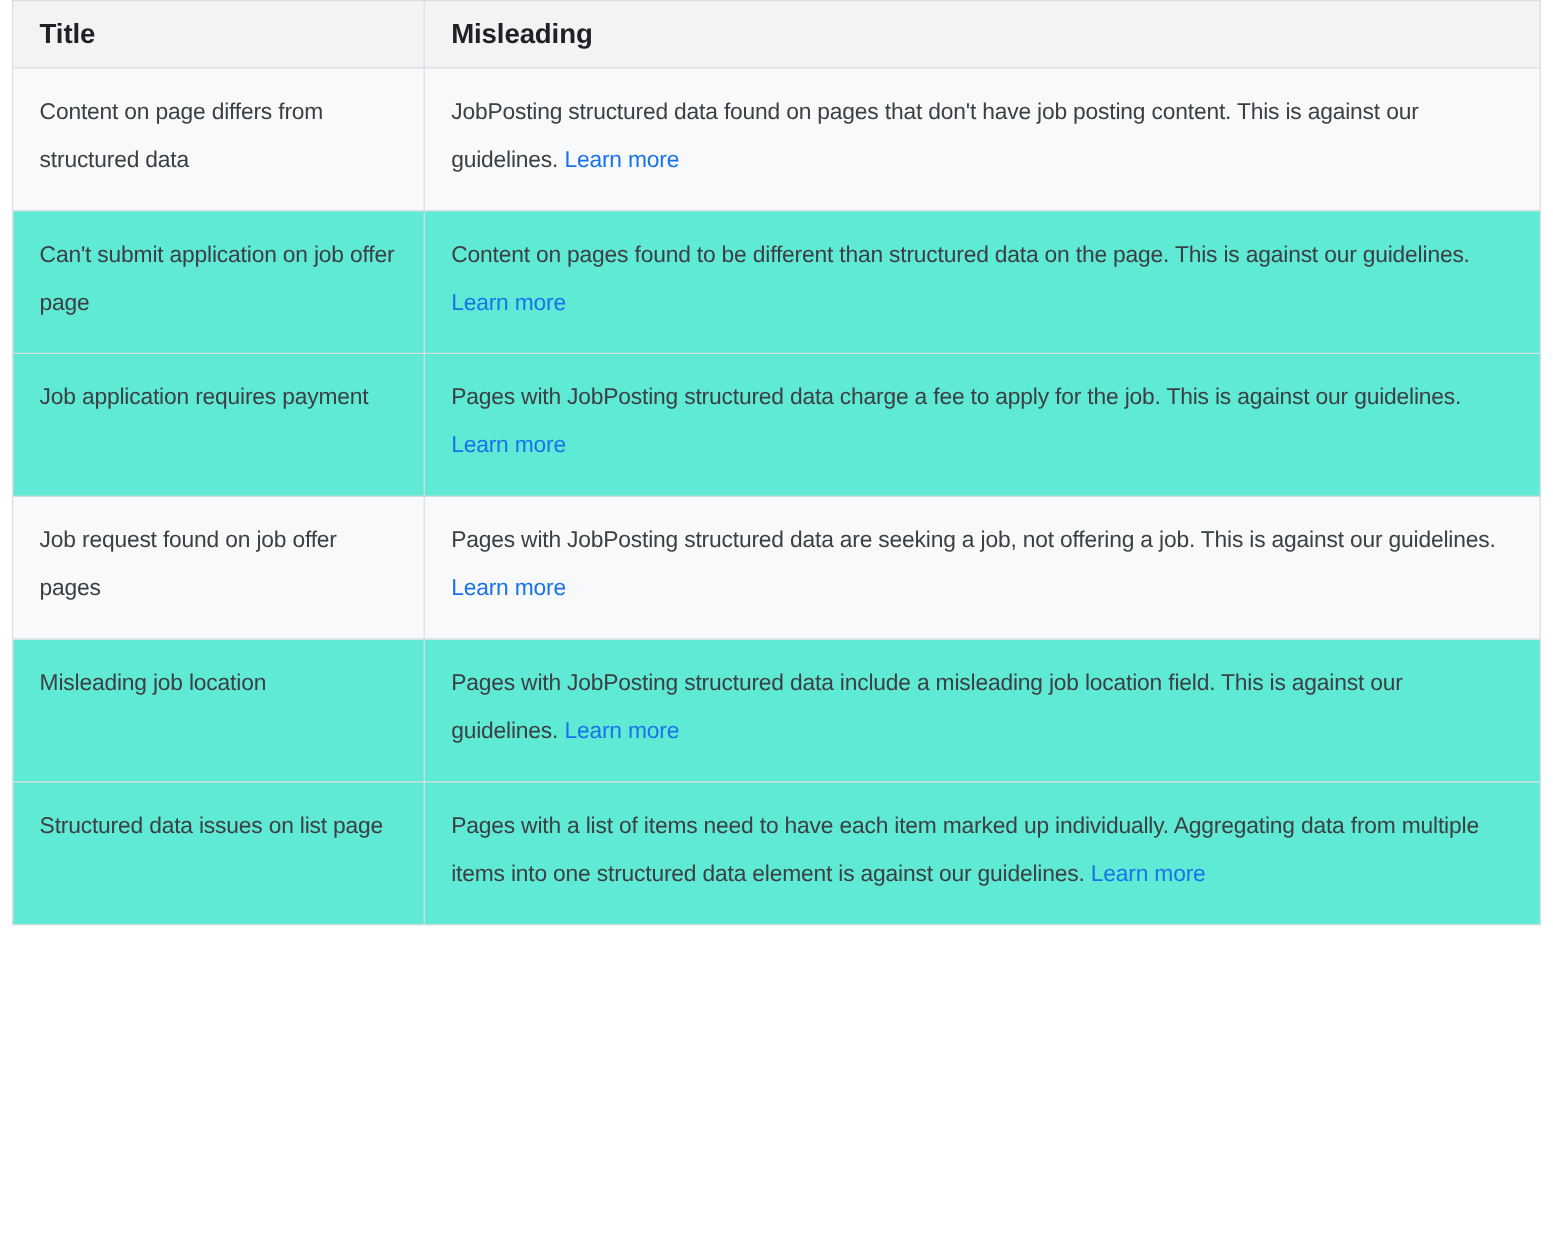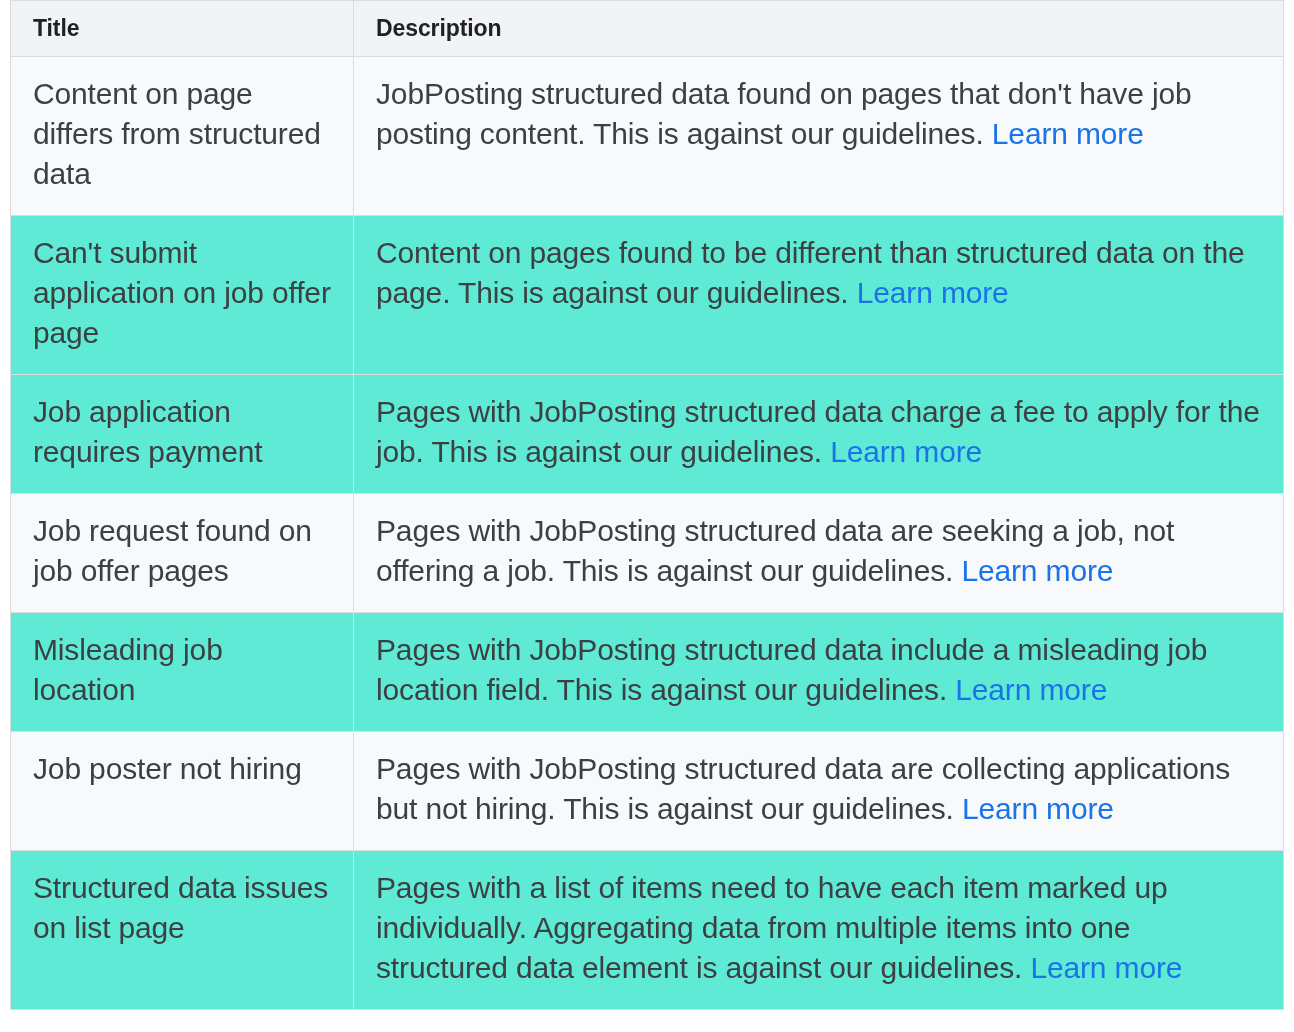--- a/index.html
+++ b/index.html
@@ -49,21 +49,21 @@
     padding: 14px 22px 14px 22px;
     height: 30px;
     box-sizing: border-box;
   }
   thead th:last-child { border-right: none; }
 
   tbody td {
     border-right: 1px solid #dadce0;
     border-bottom: 1px solid #dadce0;
     vertical-align: top;
-    font-size: 30px;
+    font-size: 19px;
     line-height: 40px;
     color: #3c4043;
     padding: 17px 22px 21px 22px;
     box-sizing: border-box;
     letter-spacing: -0.15px;
     word-wrap: break-word;
   }
   tbody td:last-child { border-right: none; }
 
   tbody tr.shaded td { background: #f8f9fa; }
@@ -84,21 +84,21 @@
 
 <div class="page">
   <table class="issues-table">
     <colgroup>
       <col class="col-title">
       <col class="col-desc">
     </colgroup>
     <thead>
       <tr>
         <th>Title</th>
-        <th>Description</th>
+        <th>Misleading</th>
       </tr>
     </thead>
     <tbody>
 
       <tr class="shaded">
         <td class="cell-title">Content on page differs from structured data</td>
         <td class="cell-desc"><span>JobPosting structured data found on pages that don't have job posting content. This is against our guidelines.</span> <a class="learn-more" href="#">Learn more</a></td>
       </tr>
 
       <tr class="plain">
@@ -115,24 +115,20 @@
       <tr class="shaded">
         <td class="cell-title">Job request found on job offer pages</td>
         <td class="cell-desc"><span>Pages with JobPosting structured data are seeking a job, not offering a job. This is against our guidelines.</span> <a class="learn-more" href="#">Learn more</a></td>
       </tr>
 
       <tr class="plain">
         <td class="cell-title">Misleading job location</td>
         <td class="cell-desc"><span>Pages with JobPosting structured data include a misleading job location field. This is against our guidelines.</span> <a class="learn-more" href="#">Learn more</a></td>
       </tr>
 
-      <tr class="shaded">
-        <td class="cell-title">Job poster not hiring</td>
-        <td class="cell-desc"><span>Pages with JobPosting structured data are collecting applications but not hiring. This is against our guidelines.</span> <a class="learn-more" href="#">Learn more</a></td>
-      </tr>
 
       <tr class="plain">
         <td class="cell-title">Structured data issues on list page</td>
         <td class="cell-desc"><span>Pages with a list of items need to have each item marked up individually. Aggregating data from multiple items into one structured data element is against our guidelines.</span> <a class="learn-more" href="#">Learn more</a></td>
       </tr>
 
     </tbody>
   </table>
 </div>
 

